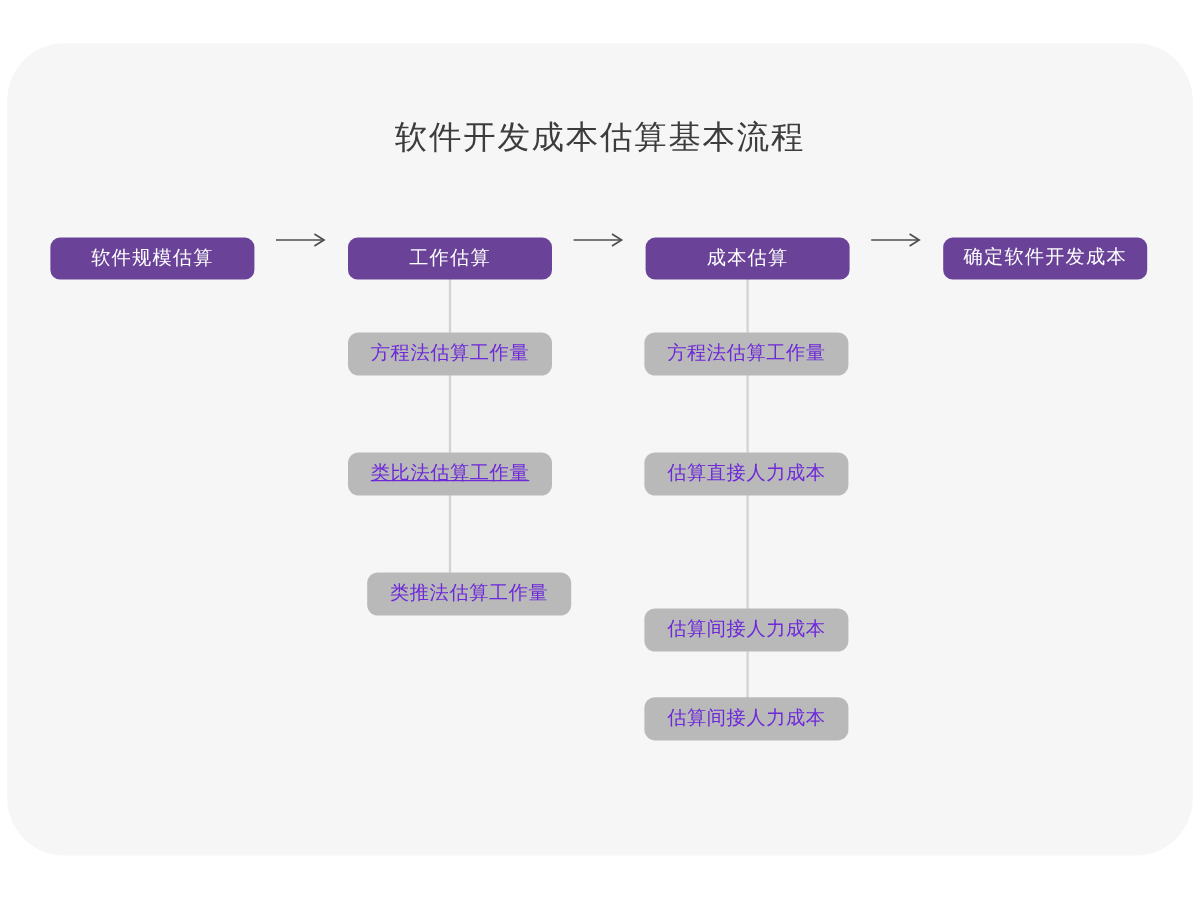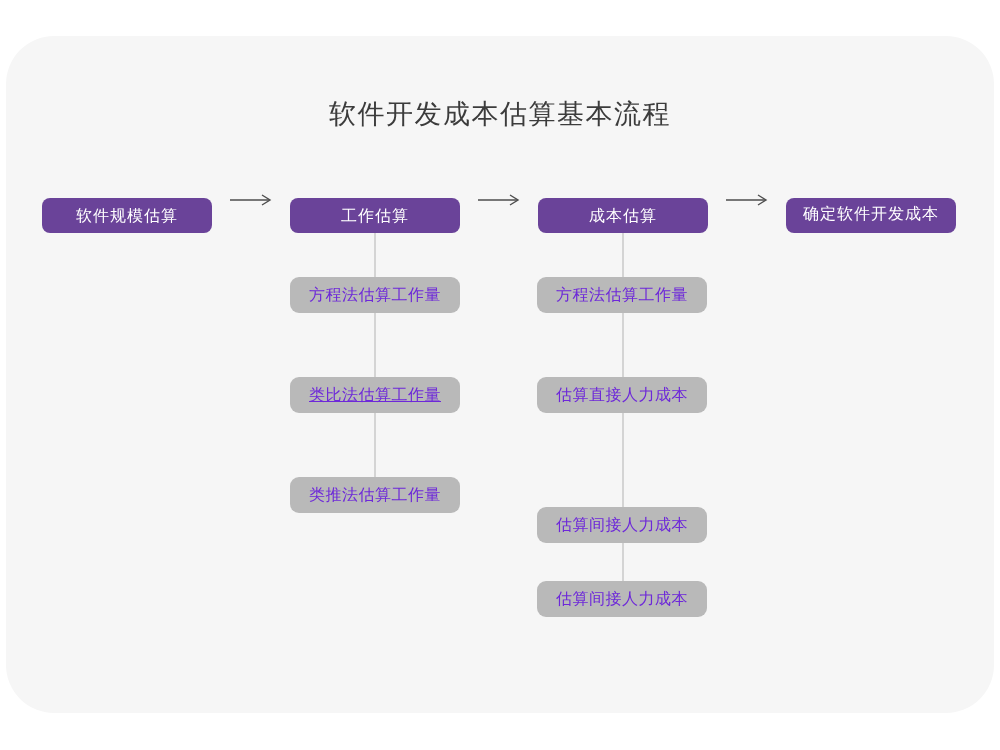--- a/index.html
+++ b/index.html
@@ -73,21 +73,21 @@
     background: #b9b9b9;
     border-radius: 9px;
     color: #6d28d9;
     font-size: 16px;
     text-align: center;
     letter-spacing: 0.5px;
     z-index: 3;
   }
   .substep.w0 { left: 290px; top: 277px; }
   .substep.w1 { left: 290px; top: 377px; text-decoration: underline; }
-  .substep.w2 { left: 290px; top: 477px; }
+  .substep.w2 { left: 306px; top: 477px; }
   .substep.c0 { left: 537px; top: 277px; }
   .substep.c1 { left: 537px; top: 377px; }
   .substep.c2 { left: 537px; top: 479px; margin-top: 28px; }
   .substep.c3 { left: 537px; top: 581px; }
 </style>
 </head>
 <body>
 
 <div class="stage-wrap">
 

